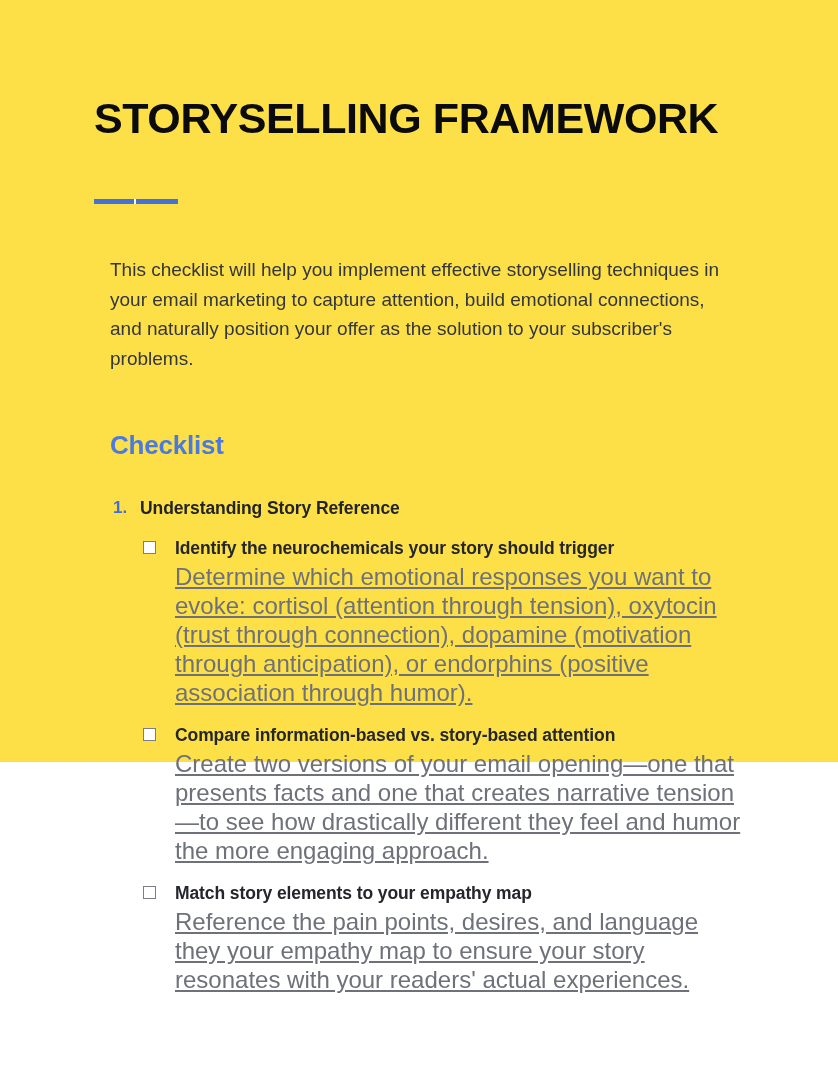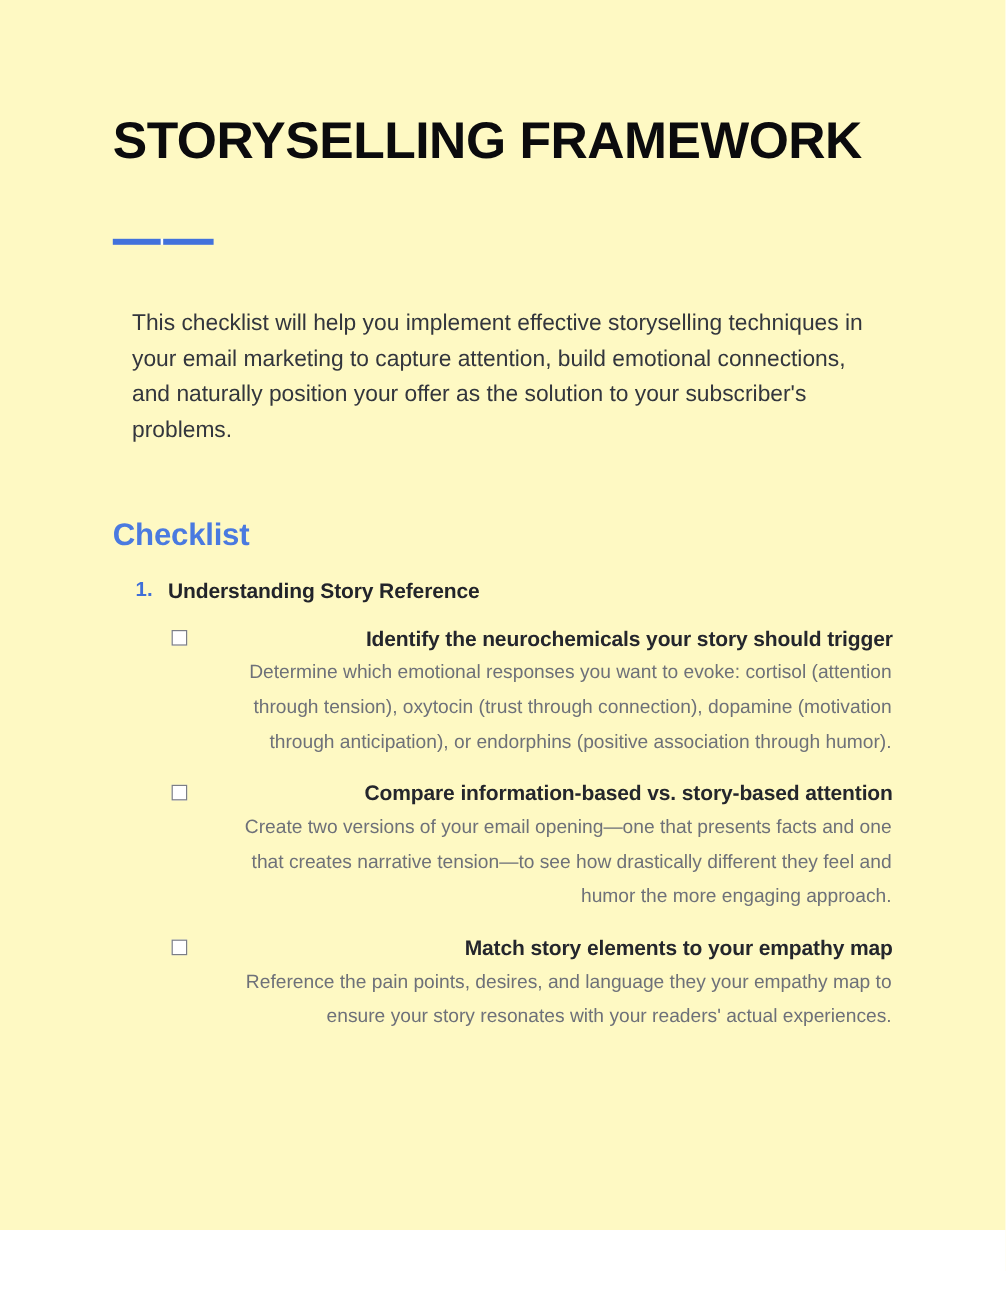--- a/index.html
+++ b/index.html
@@ -11,22 +11,22 @@
     width: 838px;
     height: 1083px;
     font-family: "Liberation Sans", sans-serif;
     -webkit-font-smoothing: antialiased;
     overflow: hidden;
   }
 
   .page {
     position: relative;
     width: 838px;
-    height: 1025px;
-    background: #fef9c3;
+    height: 762px;
+    background: #fde047;
     box-sizing: border-box;
     padding: 0;
   }
 
   .content {
     position: absolute;
     left: 94px;
     top: 0;
     width: 650px;
   }
@@ -77,21 +77,21 @@
     padding-top: 35px;
     width: 625px;
     font-size: 19px;
     line-height: 29.5px;
     color: #33363d;
     font-weight: 400;
   }
 
   
   .section-heading {
-    margin: 0;
+    margin: 16px;
     padding-top: 40px;
     font-size: 26px;
     line-height: 32px;
     font-weight: 700;
     color: #4a7ae0;
     letter-spacing: -0.2px;
   }
 
   .numbered-list {
     margin: 0;
@@ -122,21 +122,20 @@
     font-weight: 700;
     color: #22242a;
     letter-spacing: -0.1px;
   }
 
   
   .check-list {
     margin: 0;
     padding: 0;
     list-style: none;
-    text-align: right;
   }
 
   .check-item {
     position: relative;
     padding-left: 35px;
     padding-top: 16px;
   }
 
   .checkbox-glyph {
     position: absolute;
@@ -155,24 +154,25 @@
     line-height: 25px;
     font-weight: 700;
     color: #24262c;
     letter-spacing: -0.1px;
   }
 
   .check-desc {
     margin: 0;
     padding-top: 1px;
     width: 568px;
-    font-size: 16px;
+    font-size: 24px;
     line-height: 29px;
     font-weight: 400;
     color: #6e7179;
+    text-decoration: underline;
   }
 </style>
 </head>
 <body>
 
 <div class="page">
   <div class="content">
 
     <h1 class="doc-title">
       <span class="tl">STORYSELLING FRAMEWORK</span>

